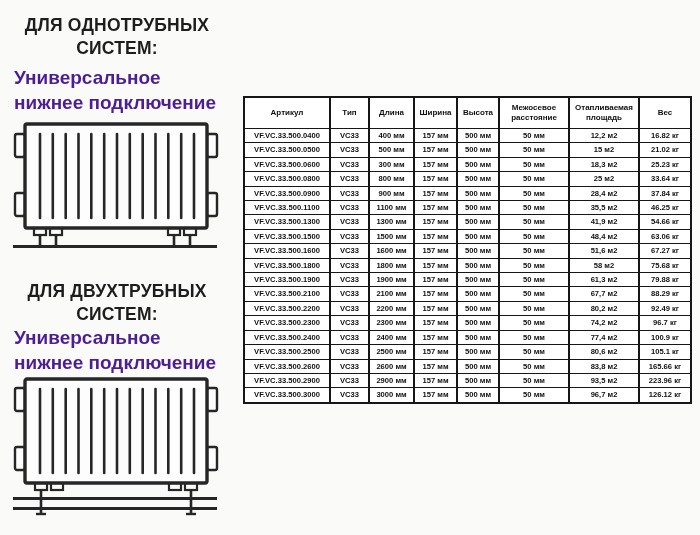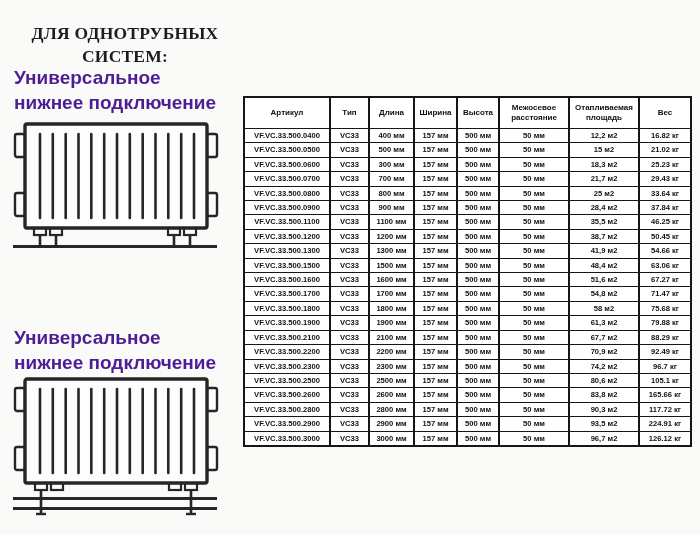--- a/index.html
+++ b/index.html
@@ -9,23 +9,23 @@
     font-family:"Liberation Sans","DejaVu Sans",sans-serif;
     color:#1d1d1d;
     overflow:hidden;
   }
   .page{position:relative;width:700px;height:535px;}
 
   
   .left-col{position:absolute;left:8px;top:0;width:222px;height:535px;}
   .section-heading{
     position:absolute;left:0;width:210px;
-    margin:12px;text-align:center;
+    margin:4px;text-align:center;
     font-size:17.5px;font-weight:800;line-height:1.3;
-    letter-spacing:0.2px;color:#1d1d1d;font-family:Liberation Serif, serif;
+    letter-spacing:0.2px;color:#1d1d1d;
   }
   .section-sub{
     position:absolute;left:6px;width:210px;
     margin:0;text-align:left;
     font-size:19px;font-weight:700;line-height:1.3;color:#4c1d95;
   }
   #heading-1{top:10px;}
   #sub-1{top:66px;}
   #diagram-1{position:absolute;left:2px;top:118px;}
   #heading-2{top:276px;}
@@ -97,20 +97,21 @@
         <line x1="107" y1="16" x2="107" y2="100"></line>
           <line x1="119.8" y1="16" x2="119.8" y2="100"></line>
         <line x1="132.7" y1="16" x2="132.7" y2="100"></line>
           <line x1="145.5" y1="16" x2="145.5" y2="100"></line>
         <line x1="158.3" y1="16" x2="158.3" y2="100"></line>
           <line x1="171.2" y1="16" x2="171.2" y2="100"></line>
         <line x1="184" y1="16" x2="184" y2="100"></line>
       </g>
     </svg>
 
+    <h2 class="section-heading" id="heading-2">ДЛЯ ДВУХТРУБНЫХ СИСТЕМ:</h2>
 
     <p class="section-sub" id="sub-2">Универсальное нижнее подключение</p>
 
     <svg id="diagram-2" class="diagram-svg" width="212" height="146" viewBox="0 0 212 146">
 
       <line x1="3" y1="124.5" x2="207" y2="124.5" stroke-width="2.8"></line>
       <line x1="3" y1="134.5" x2="207" y2="134.5" stroke-width="2.8"></line>
 
       <line x1="31" y1="115" x2="31" y2="140" stroke-width="2.6"></line>
       <line x1="181" y1="115" x2="181" y2="140" stroke-width="2.6"></line>
@@ -195,30 +196,20 @@
           <td>VF.VC.33.500.0600</td>
           <td>VC33</td>
           <td>300 мм</td>
           <td>157 мм</td>
           <td>500 мм</td>
           <td>50 мм</td>
           <td>18,3 м2</td>
           <td>25.23 кг</td>
         </tr>
         <tr>
-          <td>VF.VC.33.500.0700</td>
-          <td>VC33</td>
-          <td>700 мм</td>
-          <td>157 мм</td>
-          <td>500 мм</td>
-          <td>50 мм</td>
-          <td>21,7 м2</td>
-          <td>29.43 кг</td>
-        </tr>
-        <tr>
           <td>VF.VC.33.500.0800</td>
           <td>VC33</td>
           <td>800 мм</td>
           <td>157 мм</td>
           <td>500 мм</td>
           <td>50 мм</td>
           <td>25 м2</td>
           <td>33.64 кг</td>
         </tr>
         <tr>
@@ -235,30 +226,20 @@
           <td>VF.VC.33.500.1100</td>
           <td>VC33</td>
           <td>1100 мм</td>
           <td>157 мм</td>
           <td>500 мм</td>
           <td>50 мм</td>
           <td>35,5 м2</td>
           <td>46.25 кг</td>
         </tr>
         <tr>
-          <td>VF.VC.33.500.1200</td>
-          <td>VC33</td>
-          <td>1200 мм</td>
-          <td>157 мм</td>
-          <td>500 мм</td>
-          <td>50 мм</td>
-          <td>38,7 м2</td>
-          <td>50.45 кг</td>
-        </tr>
-        <tr>
           <td>VF.VC.33.500.1300</td>
           <td>VC33</td>
           <td>1300 мм</td>
           <td>157 мм</td>
           <td>500 мм</td>
           <td>50 мм</td>
           <td>41,9 м2</td>
           <td>54.66 кг</td>
         </tr>
         <tr>
@@ -275,30 +256,20 @@
           <td>VF.VC.33.500.1600</td>
           <td>VC33</td>
           <td>1600 мм</td>
           <td>157 мм</td>
           <td>500 мм</td>
           <td>50 мм</td>
           <td>51,6 м2</td>
           <td>67.27 кг</td>
         </tr>
         <tr>
-          <td>VF.VC.33.500.1700</td>
-          <td>VC33</td>
-          <td>1700 мм</td>
-          <td>157 мм</td>
-          <td>500 мм</td>
-          <td>50 мм</td>
-          <td>54,8 м2</td>
-          <td>71.47 кг</td>
-        </tr>
-        <tr>
           <td>VF.VC.33.500.1800</td>
           <td>VC33</td>
           <td>1800 мм</td>
           <td>157 мм</td>
           <td>500 мм</td>
           <td>50 мм</td>
           <td>58 м2</td>
           <td>75.68 кг</td>
         </tr>
         <tr>
@@ -321,72 +292,72 @@
           <td>67,7 м2</td>
           <td>88.29 кг</td>
         </tr>
         <tr>
           <td>VF.VC.33.500.2200</td>
           <td>VC33</td>
           <td>2200 мм</td>
           <td>157 мм</td>
           <td>500 мм</td>
           <td>50 мм</td>
-          <td>70,9 м2</td>
+          <td>80,2 м2</td>
           <td>92.49 кг</td>
         </tr>
         <tr>
           <td>VF.VC.33.500.2300</td>
           <td>VC33</td>
           <td>2300 мм</td>
           <td>157 мм</td>
           <td>500 мм</td>
           <td>50 мм</td>
           <td>74,2 м2</td>
           <td>96.7 кг</td>
         </tr>
         <tr>
+          <td>VF.VC.33.500.2400</td>
+          <td>VC33</td>
+          <td>2400 мм</td>
+          <td>157 мм</td>
+          <td>500 мм</td>
+          <td>50 мм</td>
+          <td>77,4 м2</td>
+          <td>100.9 кг</td>
+        </tr>
+        <tr>
           <td>VF.VC.33.500.2500</td>
           <td>VC33</td>
           <td>2500 мм</td>
           <td>157 мм</td>
           <td>500 мм</td>
           <td>50 мм</td>
           <td>80,6 м2</td>
           <td>105.1 кг</td>
         </tr>
         <tr>
           <td>VF.VC.33.500.2600</td>
           <td>VC33</td>
           <td>2600 мм</td>
           <td>157 мм</td>
           <td>500 мм</td>
           <td>50 мм</td>
           <td>83,8 м2</td>
           <td>165.66 кг</td>
         </tr>
         <tr>
-          <td>VF.VC.33.500.2800</td>
-          <td>VC33</td>
-          <td>2800 мм</td>
-          <td>157 мм</td>
-          <td>500 мм</td>
-          <td>50 мм</td>
-          <td>90,3 м2</td>
-          <td>117.72 кг</td>
-        </tr>
-        <tr>
           <td>VF.VC.33.500.2900</td>
           <td>VC33</td>
           <td>2900 мм</td>
           <td>157 мм</td>
           <td>500 мм</td>
           <td>50 мм</td>
           <td>93,5 м2</td>
-          <td>224.91 кг</td>
+          <td>223.96 кг</td>
         </tr>
         <tr>
           <td>VF.VC.33.500.3000</td>
           <td>VC33</td>
           <td>3000 мм</td>
           <td>157 мм</td>
           <td>500 мм</td>
           <td>50 мм</td>
           <td>96,7 м2</td>
           <td>126.12 кг</td>

